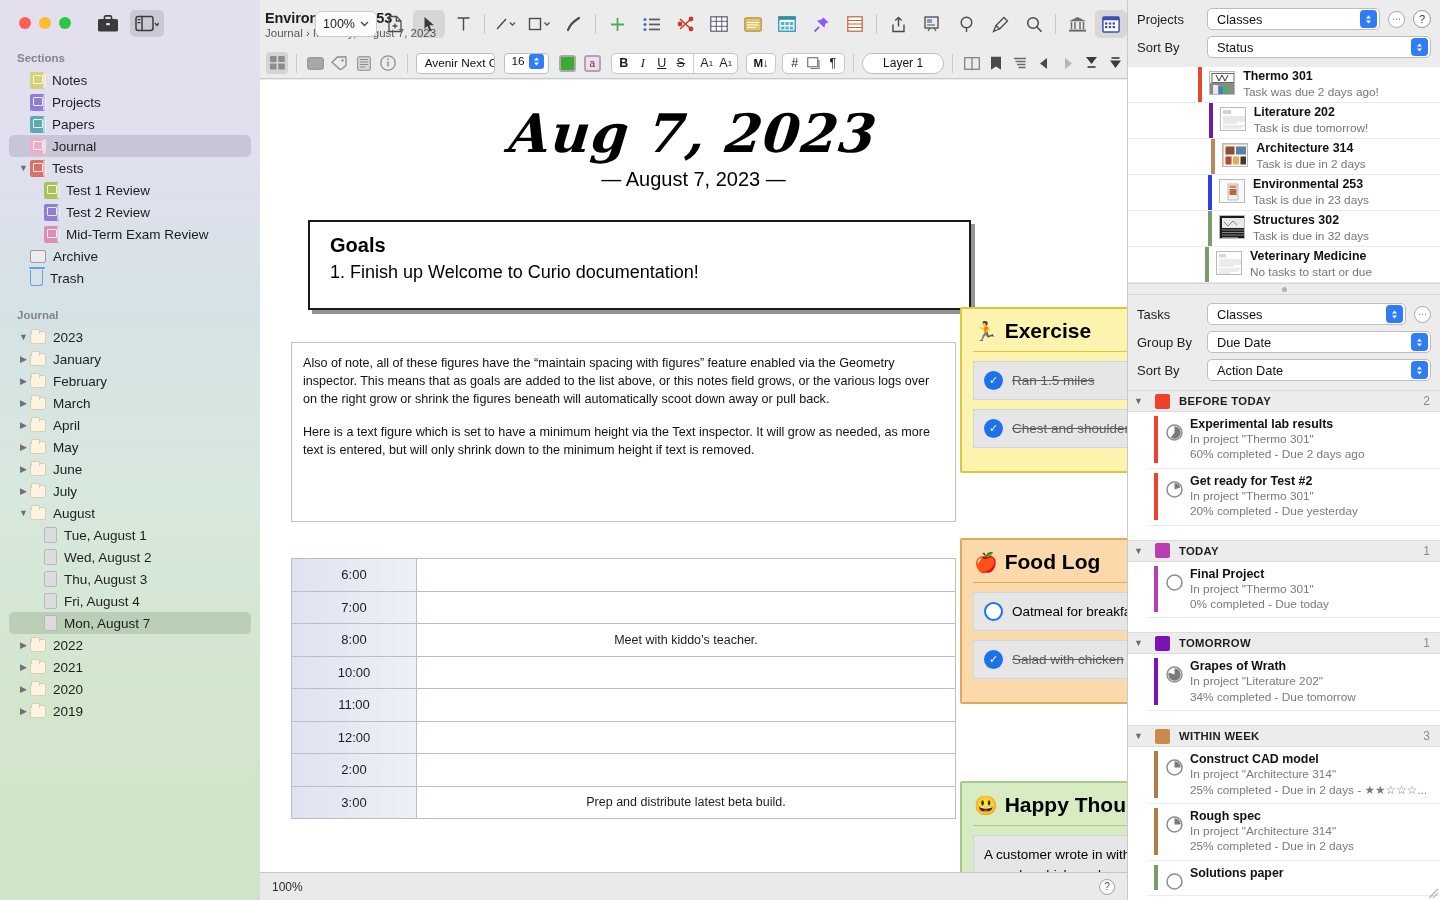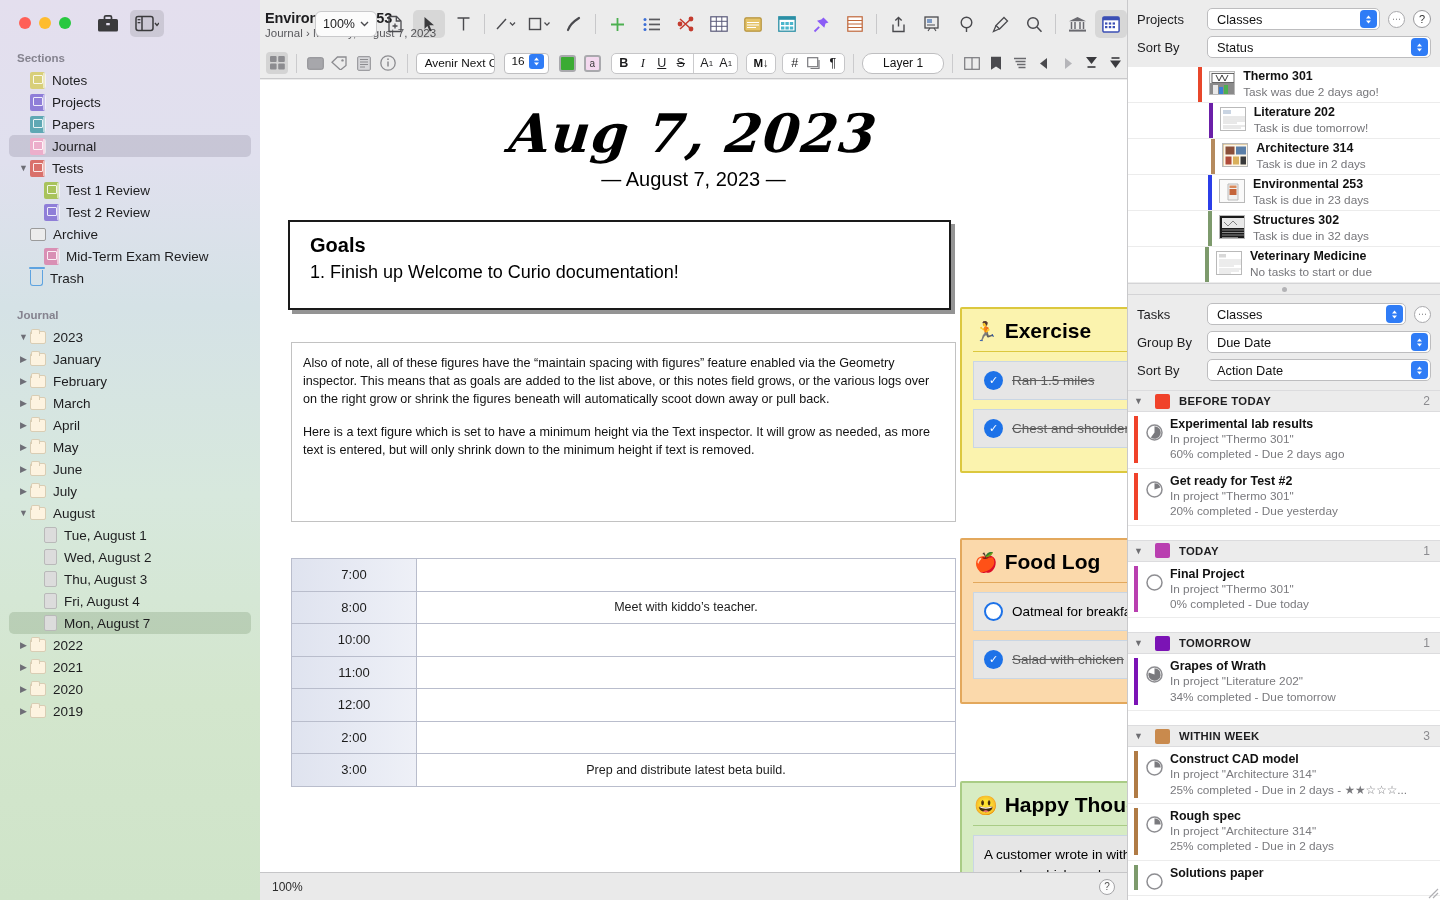--- a/index.html
+++ b/index.html
@@ -163,21 +163,21 @@
     background: #fff; overflow: hidden;
   }
   .date-script {
     text-align: center; font-family: "DejaVu Serif", serif; font-style: italic;
     font-weight: bold; font-size: 53px; color: #000; margin-top: 22px; letter-spacing: 1px;
     transform: skewX(-6deg);
   }
   .date-sub { text-align:center; font-size: 20px; color:#000; margin-top: 4px; }
 
   .goalbox {
-    position: absolute; left: 28px; top: 140px; width: 663px; height: 90px;
+    position: absolute; left: 48px; top: 140px; width: 663px; height: 90px;
     background: #fff; border: 2px solid #1a1a1a; box-shadow: 4px 4px 0 rgba(0,0,0,0.42);
     padding: 12px 20px;
   }
   .goalbox h3 { font-size: 20px; font-weight: bold; color:#000; }
   .goalbox p { font-size: 18px; color:#000; margin-top: 5px; }
 
   .notebox {
     position: absolute; left: 31px; top: 262px; width: 665px; height: 180px;
     background: #fff; border: 1px solid #c2c2c2; padding: 12px 11px;
   }
@@ -263,21 +263,21 @@
 
   .tgroup {
     display:flex; align-items:center; gap:9px; background:#ececec; height: 22px; padding: 0 10px 0 6px;
     border-top:1px solid #dcdcde; border-bottom:1px solid #dcdcde;
   }
   .tgroup .gchev { font-size:9px; color:#6e6e72; width:12px; }
   .gswatch { width:15px; height:15px; border-radius:2px; flex:0 0 15px; }
   .gname { font-size: 11.3px; font-weight: bold; color:#1d1d1f; letter-spacing: 0.3px; }
   .gcount { margin-left:auto; font-size: 12px; color:#8b8b8f; }
 
-  .titem { display:flex; border-bottom:1px solid #ececec; padding: 4px 8px 5px 0; }
+  .titem { display:flex; border-bottom:1px solid #ececec; padding: 4px 8px 5px 0; margin-left: 20px; }
   .tbar { width:4px; flex:0 0 4px; margin-left: 6px; border-radius: 0; }
   .pie { width:17px; height:17px; flex:0 0 17px; margin: 8px 7px 0 8px; border-radius:50%; border:1.6px solid #8e8e92; }
   .ttxt { min-width:0; }
   .ttxt .tn { font-size: 12.4px; font-weight:bold; color:#111; line-height:1.3; }
   .ttxt .tp { font-size: 11.8px; color:#7a7a7e; line-height:1.3; }
   .ttxt .tm { font-size: 11.8px; color:#7a7a7e; line-height:1.3; white-space:nowrap; overflow:hidden; text-overflow:ellipsis; }
   .gapspacer { height: 14px; background:#fff; }
   .resize-grip { position:absolute; right:1px; bottom:1px; width:14px; height:14px; }
 </style>
 </head>
@@ -340,29 +340,29 @@
         <div class="row ind2">
           <span class="disc spacer">·</span>
           <span class="bk" style="background: rgb(168, 195, 92);"></span>
           <span>Test 1 Review</span>
         </div>
         <div class="row ind2">
           <span class="disc spacer">·</span>
           <span class="bk" style="background: rgb(143, 126, 216);"></span>
           <span>Test 2 Review</span>
         </div>
+        <div class="row ind2">
+          <span class="disc spacer">·</span>
+          <span class="bk" style="background: rgb(217, 143, 180);"></span>
+          <span>Mid-Term Exam Review</span>
+        </div>
         <div class="row ind1">
           <span class="disc spacer">·</span>
           <span class="arch"></span>
           <span>Archive</span>
-        </div>
-        <div class="row ind2">
-          <span class="disc spacer">·</span>
-          <span class="bk" style="background: rgb(217, 143, 180);"></span>
-          <span>Mid-Term Exam Review</span>
         </div>
         <div class="row ind1">
           <span class="disc spacer">·</span>
           <span class="trash"></span>
           <span>Trash</span>
         </div>
       </div>
 
     <div class="sb-head j">Journal</div>
     <div class="sb-list" id="journal-list">
@@ -752,20 +752,24 @@
         <h3>Goals</h3>
         <p>1. Finish up Welcome to Curio documentation!</p>
       </div>
 
       <div class="notebox">
         <p>Also of note, all of these figures have the “maintain spacing with figures” feature enabled via the Geometry inspector. This means that as goals are added to the list above, or this notes field grows, or the various logs over on the right grow or shrink the figures beneath will automatically scoot down away or pull back.</p>
         <p>Here is a text figure which is set to have a minimum height via the Text inspector. It will grow as needed, as more text is entered, but will only shrink down to the minimum height if text is removed.</p>
       </div>
 
       <div class="sched" id="schedule-table">
+          <div class="srow">
+            <div class="scol-t">6:00</div>
+            <div class="scol-b"></div>
+          </div>
           <div class="srow">
             <div class="scol-t">7:00</div>
             <div class="scol-b"></div>
           </div>
           <div class="srow">
             <div class="scol-t">8:00</div>
             <div class="scol-b">Meet with kiddo’s teacher.</div>
           </div>
           <div class="srow">
             <div class="scol-t">10:00</div>

